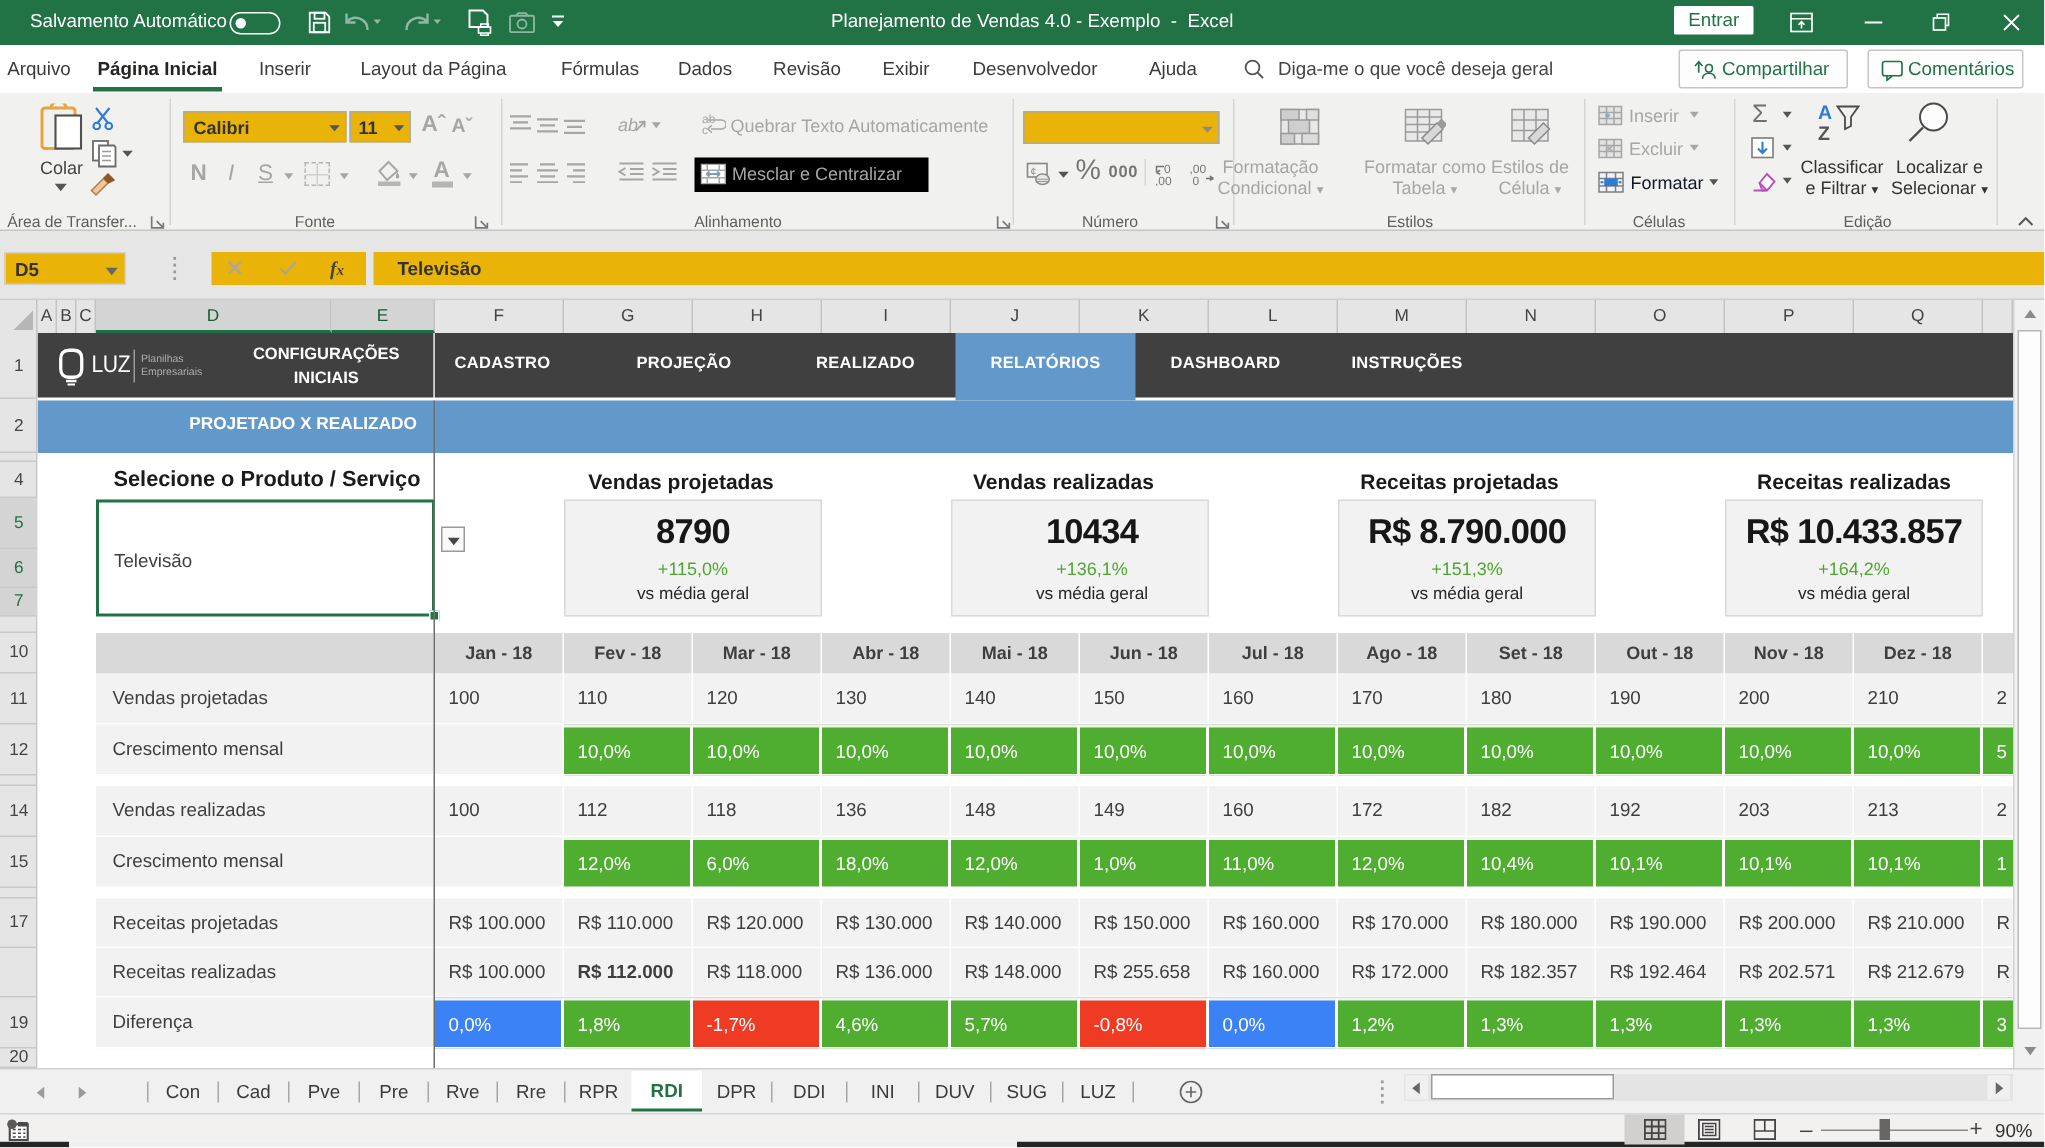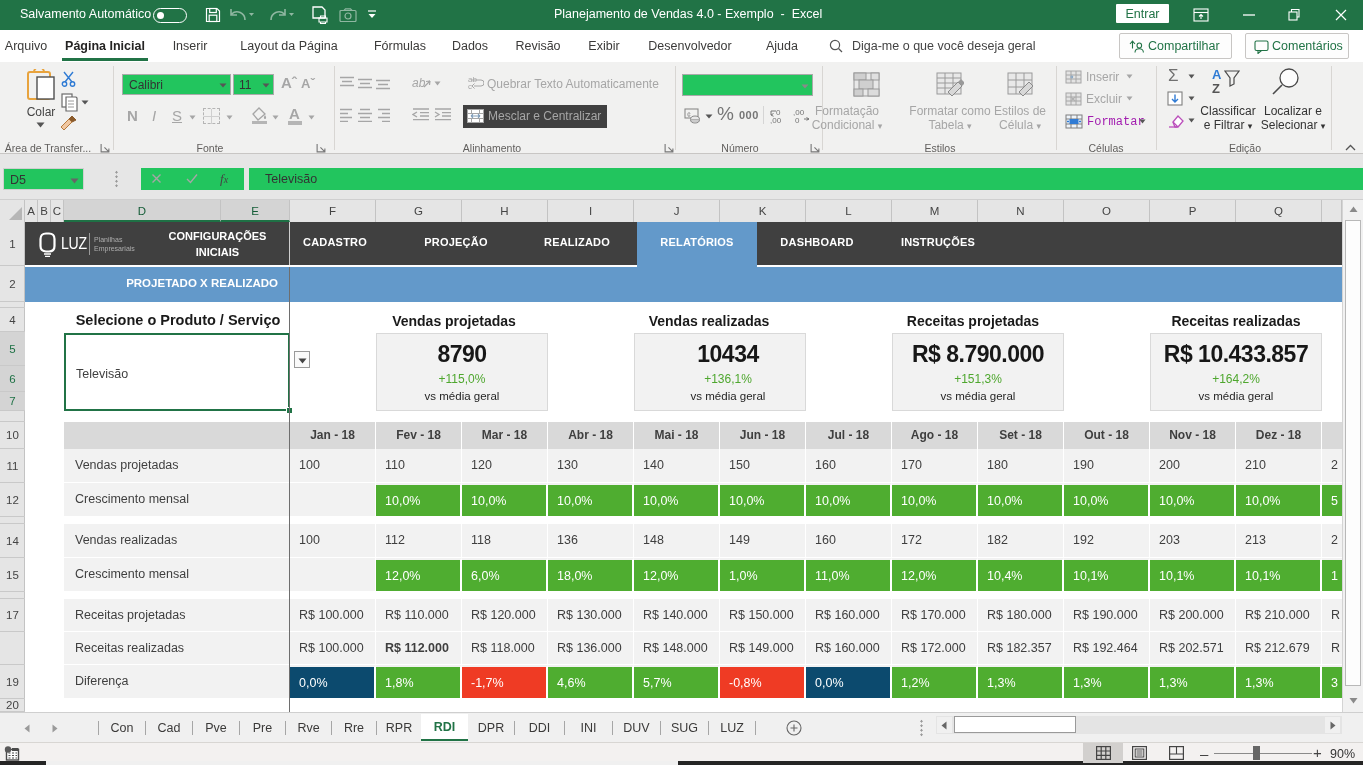--- a/index.html
+++ b/index.html
@@ -20,21 +20,21 @@
   
   #ribbon { position:absolute; left:0; top:62px; width:1363px; height:92px; background:#f1f1f0; border-bottom:1px solid #c8c6c4; }
   .gsep { position:absolute; top:4px; height:84px; width:1px; background:#d8d6d3; }
   .glabel { position:absolute; top:80px; height:12px; font-size:10.5px; color:#605e5c; text-align:center; white-space:nowrap; }
   .launch { position:absolute; top:81px; width:10px; height:10px; }
   .dis { color:#a6a6a6 !important; }
   .ribtxt { position:absolute; font-size:12px; color:#444; white-space:nowrap; }
 
   
   #fbar { position:absolute; left:0; top:154px; width:1363px; height:46px; background:#e6e6e6; border-bottom:1px solid #cfcfcf; }
-  .fbox { position:absolute; background:#22c55e; }
+  .fbox { position:absolute; background:#eab308;font-weight:bold; }
 
   
   #colhdr { position:absolute; left:0; top:200px; width:1363px; height:22px; background:#e5e5e5; }
   .ch { position:absolute; top:0; height:22px; line-height:22px; text-align:center; font-size:11.5px; color:#444; border-right:1px solid #c3c3c3; }
   .ch.sel { background:#d4d4d4; color:#135c36; border-bottom:2px solid #1e7145; }
   #rowhdr { position:absolute; left:0; top:222px; width:25px; height:490px; background:#e5e5e5; border-right:1px solid #c3c3c3; }
   .rh { position:absolute; left:0; width:25px; display:flex; align-items:center; justify-content:center; font-size:11.5px; color:#444; border-bottom:1px solid #c9c9c9; }
   .rh.sel { background:#d4d4d4; color:#1e7145; }
 
   
@@ -43,21 +43,21 @@
   .navi { font-size:11px; font-weight:bold; color:#fff; text-align:center; letter-spacing:0.2px; }
   .t4 { font-weight:bold; font-size:14px; color:#1a1a1a; text-align:center; white-space:nowrap; }
   .card { position:absolute; top:111px; width:172px; height:78px; background:#f2f2f2; border:1px solid #d9d9d9; text-align:center; }
   .cnum { margin-top:7px; font-size:23px; font-weight:bold; color:#171717; letter-spacing:-0.5px; }
   .cpct { margin-top:4px; font-size:12px; color:#4EA72E; }
   .cvs { margin-top:4px; font-size:11.5px; color:#262626; }
   .mh { position:absolute; top:200px; height:27px; background:#d9d9d9; border-right:1px solid #fff; text-align:center; font-size:12px; font-weight:bold; color:#3f3f3f; line-height:27px; }
   .tl { position:absolute; left:39px; width:226px; background:#f2f2f2; font-size:12.5px; color:#3f3f3f; border-bottom:1px solid #fff; padding-left:11px; }
   .td { position:absolute; width:86px; background:#f2f2f2; font-size:12.5px; color:#3f3f3f; border-right:1px solid #fff; border-bottom:1px solid #fff; padding-left:9px; }
   .g { background:#4FAD30; color:#fff; }
-  .y { background:#0c4a6e; color:#fff; }
+  .y { background:#3b82f6; color:#fff; }
   .r { background:#EF3B24; color:#fff; }
   .td.g, .td.y, .td.r { border-top:2px solid #f2f2f2; border-right:2px solid #fff; }
 
   
   #sheetbar { position:absolute; left:0; top:712px; width:1363px; height:30px; background:#f0f0f0; border-top:1px solid #cfcfcf; }
   .stab { position:absolute; top:1px; height:28px; line-height:28px; font-size:12.5px; color:#3b3a39; text-align:center; }
   .stsep { position:absolute; top:8px; height:14px; width:1px; background:#a6a6a6; }
 
   
   #statusbar { position:absolute; left:0; top:742px; width:1363px; height:19px; background:#f3f1f0; border-top:1px solid #d8d6d3; }
@@ -279,21 +279,21 @@
 
     <svg class="abs" style="left:412px; top:46px;" width="40" height="14" viewBox="0 0 40 14">
       <g stroke="#a6a6a6" stroke-width="1.3">
         <path d="M1 1 H17 M8 4.6 H17 M8 8 H17 M1 11.6 H17"></path>
         <path d="M5 4 L1 6.5 L5 9" fill="none"></path>
         <path d="M23 1 H39 M30 4.6 H39 M30 8 H39 M23 11.6 H39"></path>
         <path d="M23 4 L27 6.5 L23 9" fill="none"></path>
       </g>
     </svg>
 
-    <div class="abs" style="left:463px; top:43px; width:144px; height:23px; background:#404040;">
+    <div class="abs" style="left:463px; top:43px; width:156px; height:23px; background:#000000;">
       <svg class="abs" style="left:4px; top:4px;" width="17" height="14" viewBox="0 0 17 14">
         <rect x="0.5" y="0.5" width="16" height="13" fill="#fff" stroke="#a6a6a6"></rect>
         <path d="M0.5 4.5 H16.5 M0.5 9.5 H16.5 M4.5 0.5 V4.5 M12.5 0.5 V4.5 M4.5 9.5 V13.5 M12.5 9.5 V13.5" stroke="#a6a6a6"></path>
         <path d="M4 7 H13 M4 7 l2 -1.7 M4 7 l2 1.7 M13 7 l-2 -1.7 M13 7 l-2 1.7" stroke="#7f9cb8" stroke-width="1.2" fill="none"></path>
       </svg>
       <div class="ribtxt dis" style="left:25px; top:4px;">Mesclar e Centralizar</div>
     </div>
     <div class="glabel" style="left:442px; width:100px;">Alinhamento</div>
     <svg class="launch" style="left:664px;" width="9" height="9" viewBox="0 0 9 9">
         <path d="M1 1 V8 H8 M4 4 L8 8 M8 5 V8 H5" fill="none" stroke="#777" stroke-width="1"></path>
@@ -389,21 +389,21 @@
         <path d="M0.5 0.5 H6.5 L3.5 4.5 Z" fill="#a6a6a6"></path>
       </svg>
     <svg class="abs" style="left:1065px; top:52px;" width="18" height="15" viewBox="0 0 18 15">
       <g fill="#eef4fa" stroke="#7f7f7f" stroke-width="1">
           <rect x="1" y="1" width="16" height="13"></rect>
           <path d="M1 5 H17 M1 10 H17 M6 1 V14 M12 1 V14" fill="none"></path>
         </g>
       <rect x="4.5" y="5" width="9" height="5" fill="#2f7bd4"></rect>
       <path d="M2 7.5 h2 m10 0 h2" stroke="#2f7bd4" stroke-width="1.4"></path>
     </svg>
-    <div class="ribtxt" style="left:1087px; top:53px; color:#a21caf;font-family:Liberation Mono, monospace;">Formatar</div>
+    <div class="ribtxt" style="left:1087px; top:53px; color:#0f172a;">Formatar</div>
     <svg class="abs" style="left:1139px; top:57px;" width="7" height="5" viewBox="0 0 7 5">
         <path d="M0.5 0.5 H6.5 L3.5 4.5 Z" fill="#555"></path>
       </svg>
     <div class="glabel" style="left:1056px; width:100px;">Células</div>
     <div class="gsep" style="left:1156px;"></div>
 
     <div class="abs" style="left:1168px; top:4px; font-size:17px; color:#707070;">Σ</div>
     <svg class="abs" style="left:1188px; top:12px;" width="7" height="5" viewBox="0 0 7 5">
         <path d="M0.5 0.5 H6.5 L3.5 4.5 Z" fill="#555"></path>
       </svg>
@@ -654,21 +654,21 @@
     <div class="td" style="left:1039px; top:377px; width:86px; height:33px; line-height:32px;">R$ 190.000</div>
     <div class="td" style="left:1125px; top:377px; width:86px; height:33px; line-height:32px;">R$ 200.000</div>
     <div class="td" style="left:1211px; top:377px; width:86px; height:33px; line-height:32px;">R$ 210.000</div>
     <div class="td" style="left:1297px; top:377px; width:20px; height:33px; line-height:32px; border-right:none;">R</div>
     <div class="tl" style="top:410px; height:33px; line-height:32px;">Receitas realizadas</div>
     <div class="td" style="left:265px; top:410px; width:86px; height:33px; line-height:32px;">R$ 100.000</div>
     <div class="td" style="left:351px; top:410px; width:86px; height:33px; line-height:32px;font-weight:bold;">R$ 112.000</div>
     <div class="td" style="left:437px; top:410px; width:86px; height:33px; line-height:32px;">R$ 118.000</div>
     <div class="td" style="left:523px; top:410px; width:86px; height:33px; line-height:32px;">R$ 136.000</div>
     <div class="td" style="left:609px; top:410px; width:86px; height:33px; line-height:32px;">R$ 148.000</div>
-    <div class="td" style="left:695px; top:410px; width:86px; height:33px; line-height:32px;">R$ 149.000</div>
+    <div class="td" style="left:695px; top:410px; width:86px; height:33px; line-height:32px;">R$ 255.658</div>
     <div class="td" style="left:781px; top:410px; width:86px; height:33px; line-height:32px;">R$ 160.000</div>
     <div class="td" style="left:867px; top:410px; width:86px; height:33px; line-height:32px;">R$ 172.000</div>
     <div class="td" style="left:953px; top:410px; width:86px; height:33px; line-height:32px;">R$ 182.357</div>
     <div class="td" style="left:1039px; top:410px; width:86px; height:33px; line-height:32px;">R$ 192.464</div>
     <div class="td" style="left:1125px; top:410px; width:86px; height:33px; line-height:32px;">R$ 202.571</div>
     <div class="td" style="left:1211px; top:410px; width:86px; height:33px; line-height:32px;">R$ 212.679</div>
     <div class="td" style="left:1297px; top:410px; width:20px; height:33px; line-height:32px; border-right:none;">R</div>
     <div class="tl" style="top:443px; height:34px; line-height:33px;">Diferença</div>
     <div class="td y" style="left:265px; top:443px; width:86px; height:34px; line-height:33px;">0,0%</div>
     <div class="td g" style="left:351px; top:443px; width:86px; height:34px; line-height:33px;">1,8%</div>

